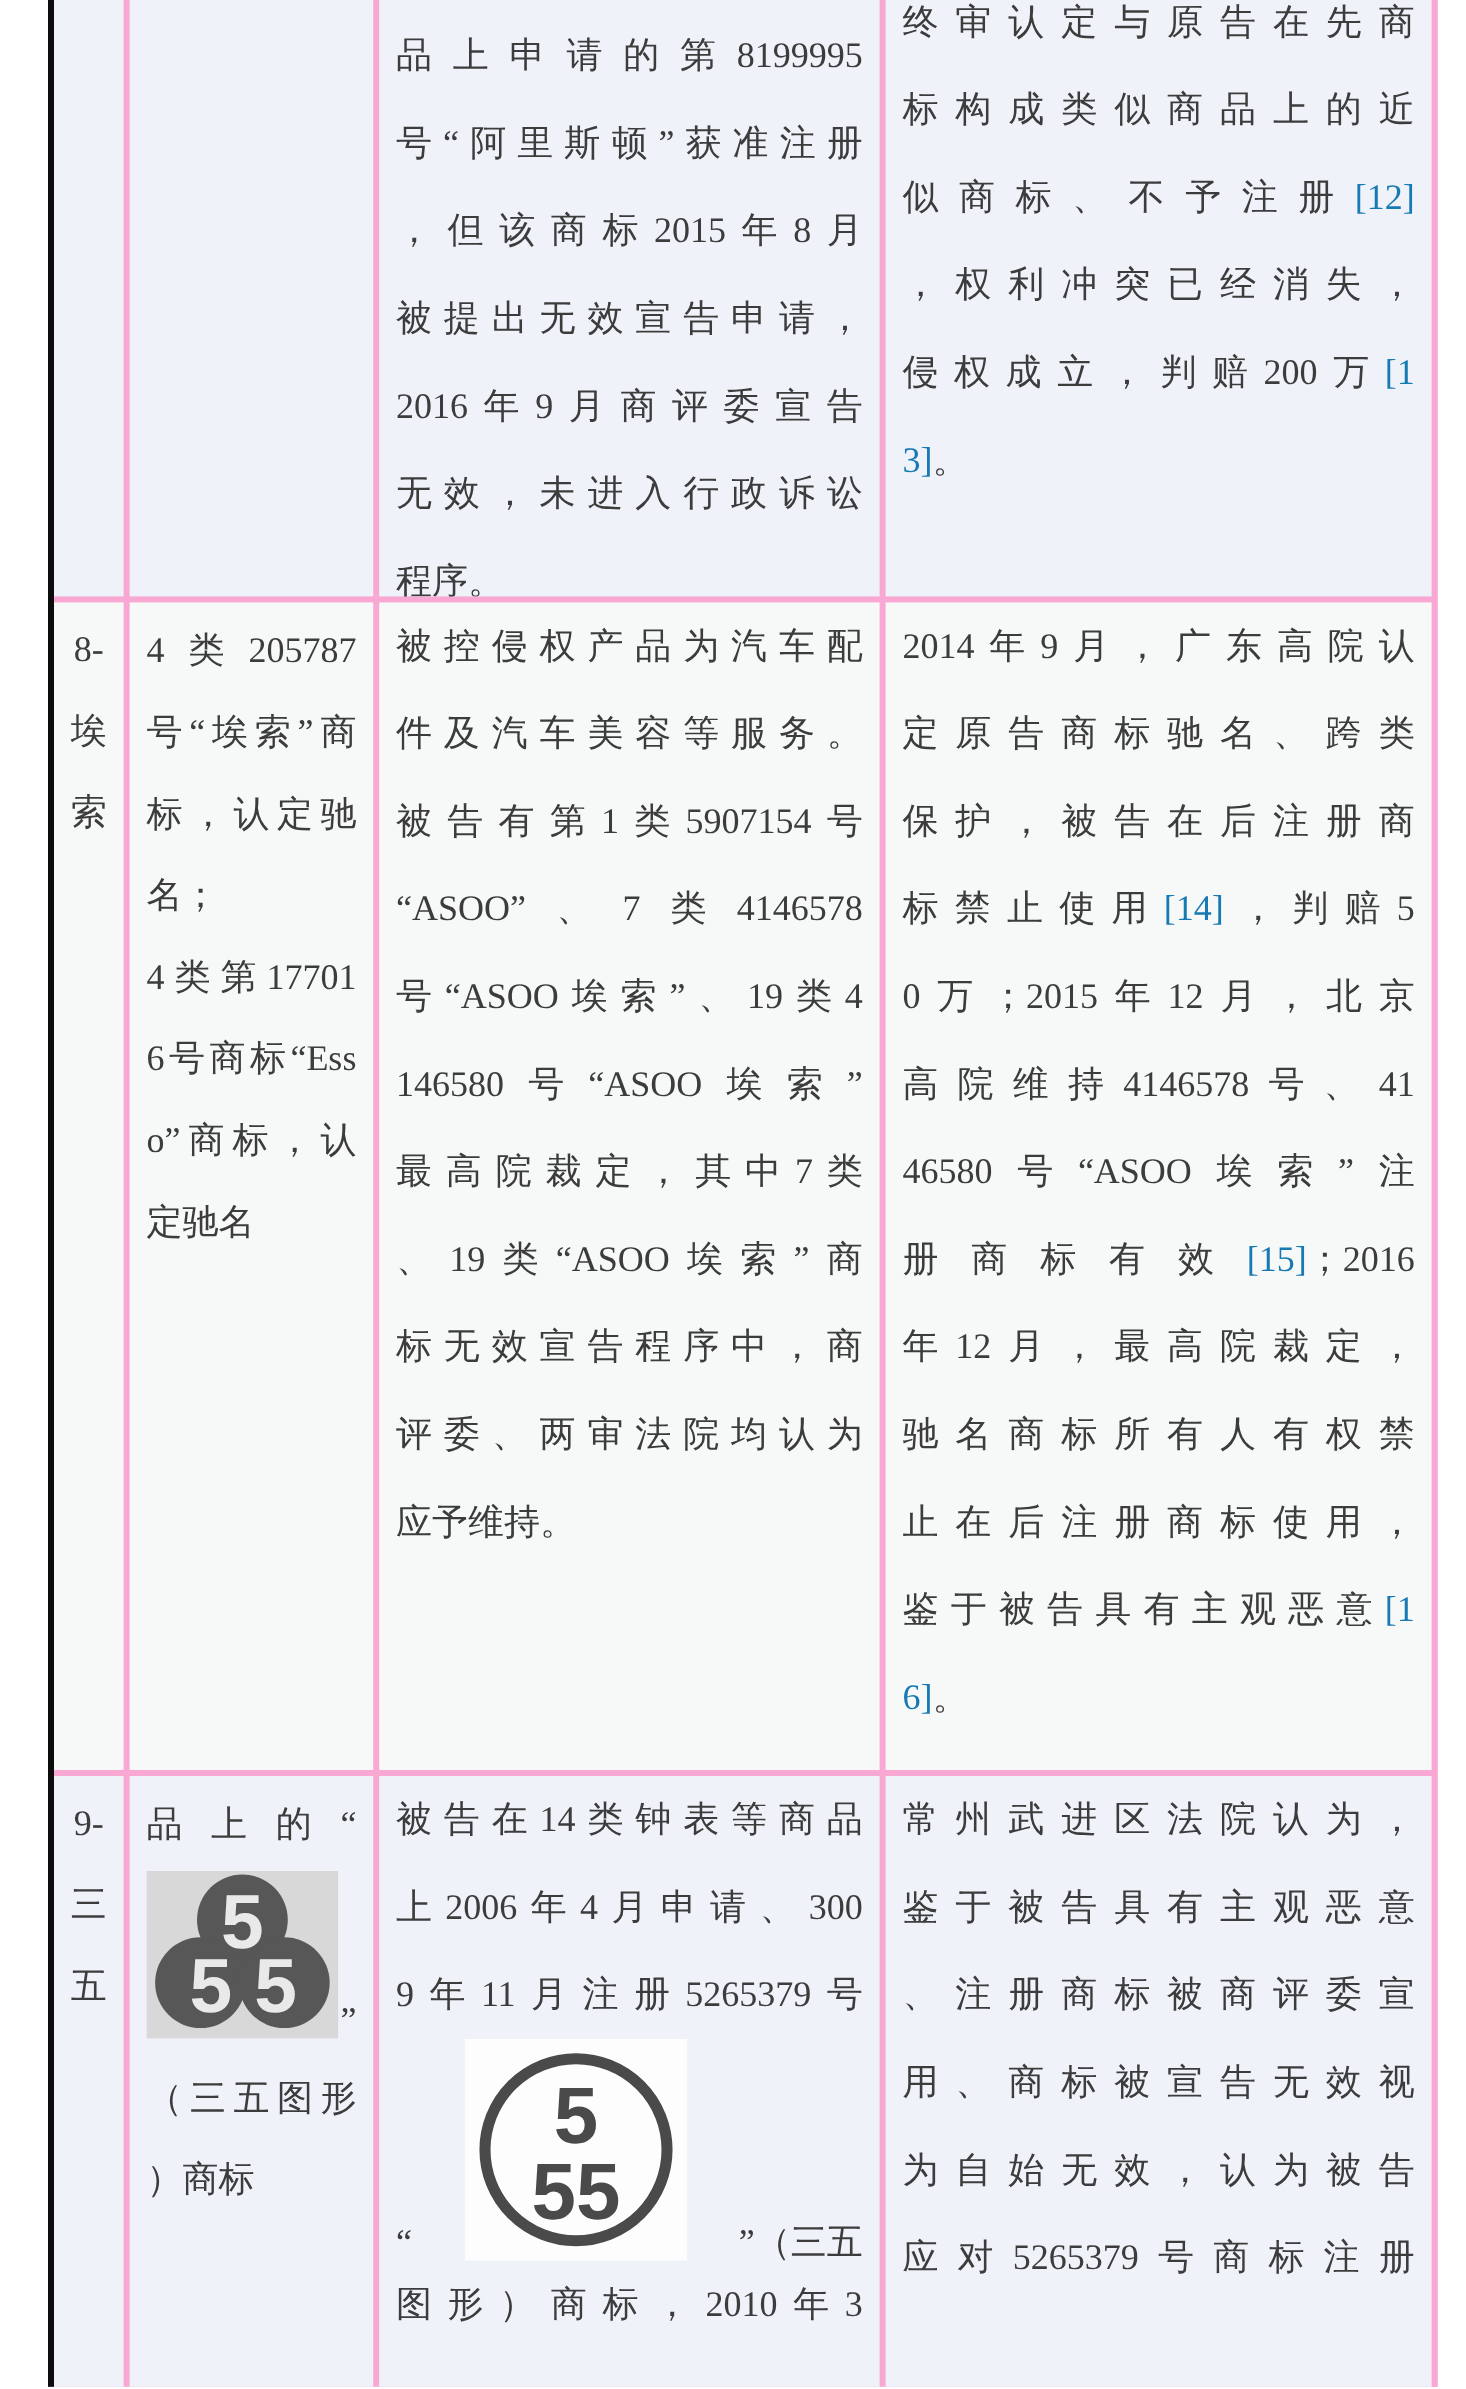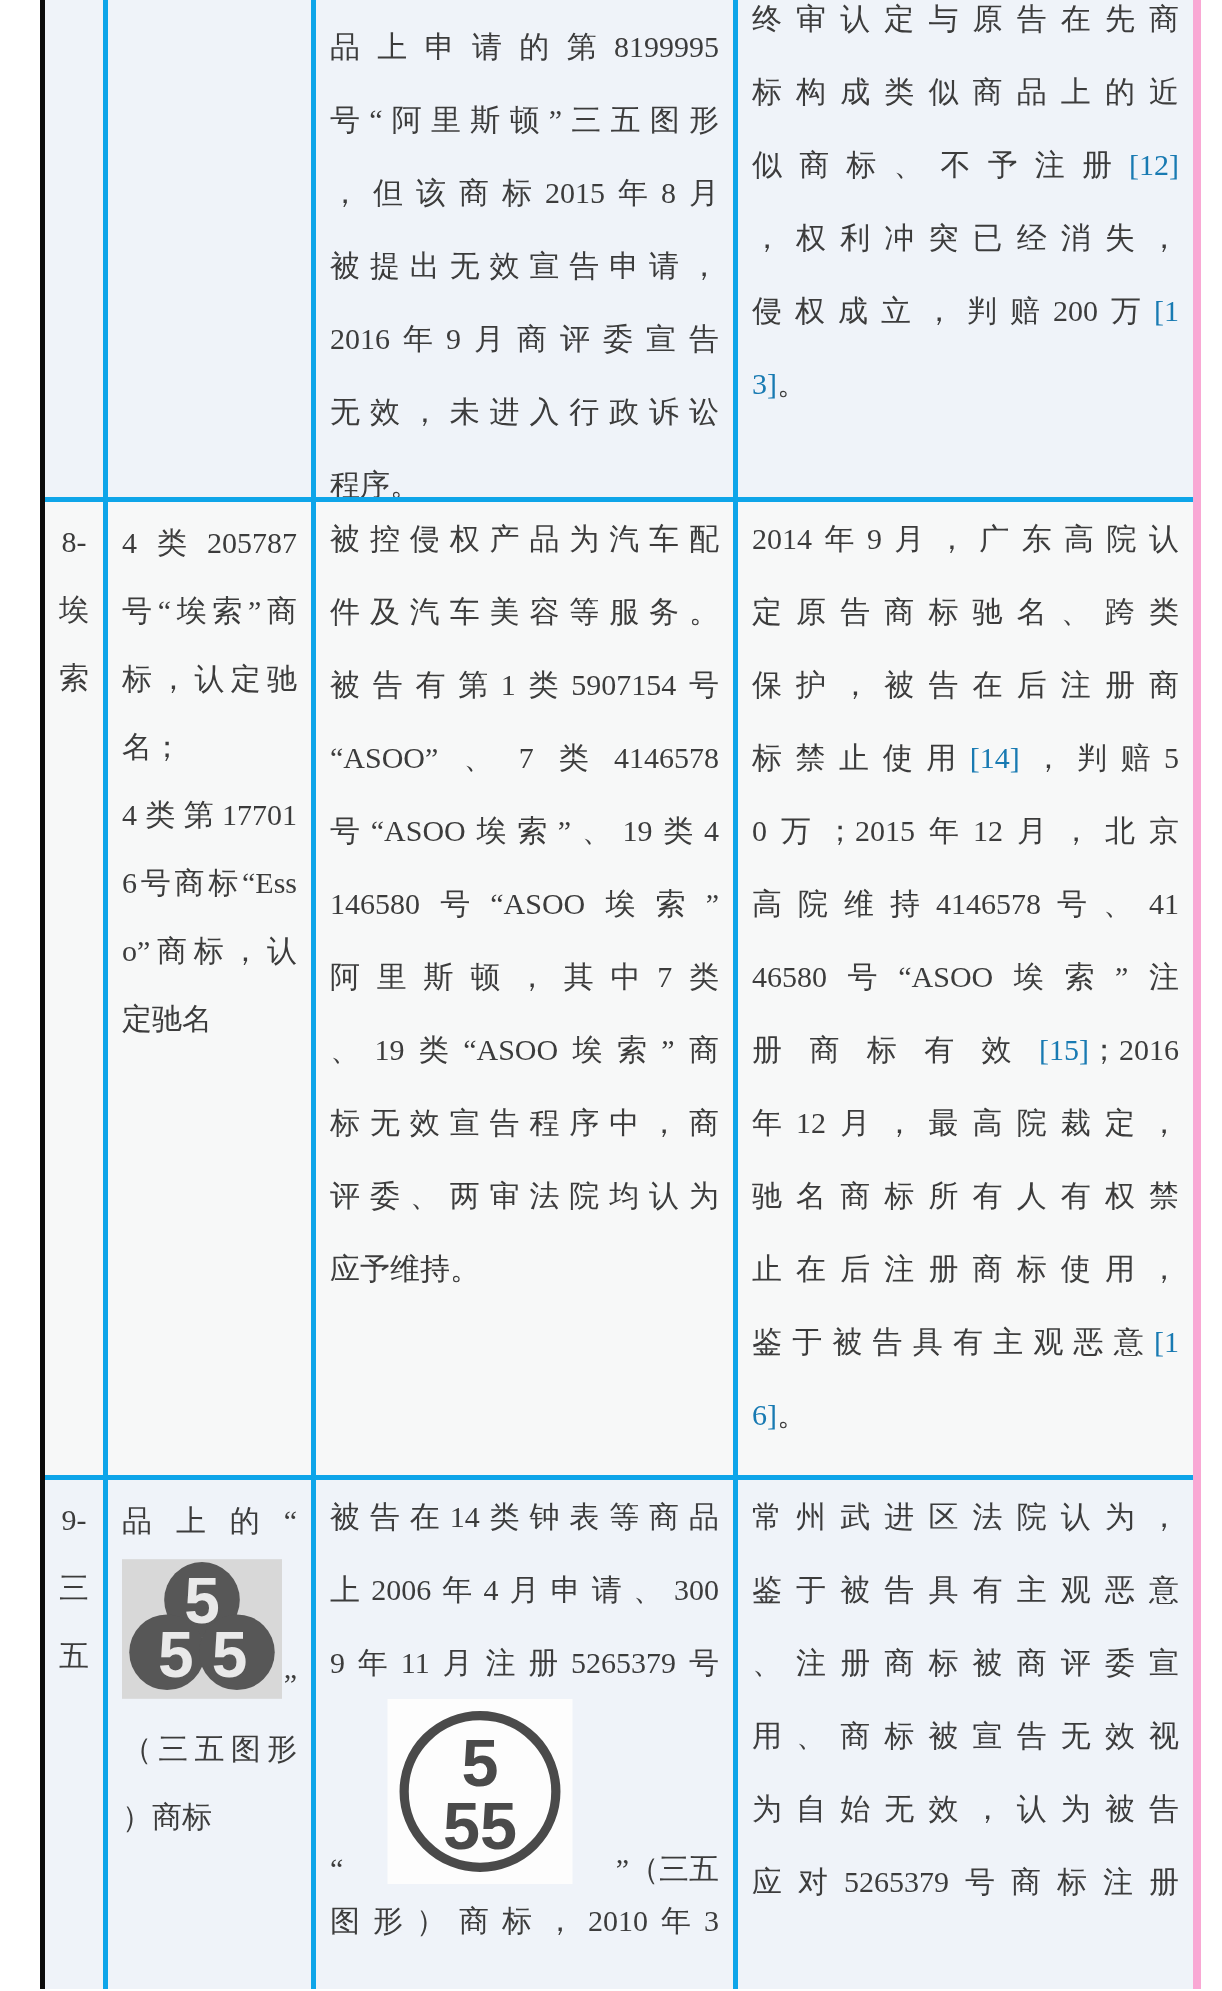--- a/index.html
+++ b/index.html
@@ -1,19 +1,19 @@
 <!DOCTYPE html>
 <html style="--link: #187ab2; --stripe-blue: #eff3f9; --stripe-gray: #f7f8f8;"><head>
 <meta charset="utf-8">
 <style>
   html,body{margin:0;padding:0;background:#ffffff;}
   .page{position:relative;width:1222px;height:1991px;background:#ffffff;overflow:hidden;
         font-family:"Liberation Serif","DejaVu Serif",serif;color:#3c3c3c;}
-  .tbl{position:absolute;left:40px;top:0;width:1148px;background:#0ea5e9;
-       border-left:5px solid #0c0c0c;border-right:8px solid #f9a8d4;
+  .tbl{position:absolute;left:40px;top:0;width:1148px;background:#f9a8d4;
+       border-left:5px solid #0c0c0c;border-right:5px solid #f9a8d4;
        display:flex;flex-direction:column;row-gap:5px;}
   .row{display:grid;grid-template-columns:58px 203px 417px 455px;column-gap:5px;}
   .r7{height:497px;}
   .r8{height:973px;}
   .r9{height:509px;}
   .cell{overflow:hidden;padding:0 14px;}
   .stripe-blue .cell{background:var(--stripe-blue);}
   .stripe-gray .cell{background:var(--stripe-gray);}
   .col1,.col2{font-size:30px;line-height:68px;}
   .col3,.col4{font-size:30px;line-height:73px;}
@@ -41,21 +41,21 @@
       <div class="row r7 stripe-blue">
         <div class="cell col1">
           <div class="inner"></div>
         </div>
         <div class="cell col2">
           <div class="inner"></div>
         </div>
         <div class="cell col3">
           <div class="inner">
             <div class="line j"><span>品上申请的第8199995</span></div>
-            <div class="line j"><span>号“阿里斯顿”三五图形</span></div>
+            <div class="line j"><span>号“阿里斯顿”获准注册</span></div>
             <div class="line j"><span>，但该商标2015年8月</span></div>
             <div class="line j"><span>被提出无效宣告申请，</span></div>
             <div class="line j"><span>2016年9月商评委宣告</span></div>
             <div class="line j"><span>无效，未进入行政诉讼</span></div>
             <div class="line l"><span>程序。</span></div>
           </div>
         </div>
         <div class="cell col4">
           <div class="inner">
             <div class="line j"><span>终审认定与原告在先商</span></div>
@@ -88,21 +88,21 @@
           </div>
         </div>
         <div class="cell col3">
           <div class="inner">
             <div class="line j"><span>被控侵权产品为汽车配</span></div>
             <div class="line j"><span>件及汽车美容等服务。</span></div>
             <div class="line j"><span>被告有第1类5907154号</span></div>
             <div class="line j"><span>“ASOO”、7类4146578</span></div>
             <div class="line j"><span>号“ASOO埃索”、19类4</span></div>
             <div class="line j"><span>146580号“ASOO埃索”</span></div>
-            <div class="line j"><span>阿里斯顿，其中7类</span></div>
+            <div class="line j"><span>最高院裁定，其中7类</span></div>
             <div class="line j"><span>、19类“ASOO埃索”商</span></div>
             <div class="line j"><span>标无效宣告程序中，商</span></div>
             <div class="line j"><span>评委、两审法院均认为</span></div>
             <div class="line l"><span>应予维持。</span></div>
           </div>
         </div>
         <div class="cell col4">
           <div class="inner">
             <div class="line j"><span>2014年9月，广东高院认</span></div>
             <div class="line j"><span>定原告商标驰名、跨类</span></div>

